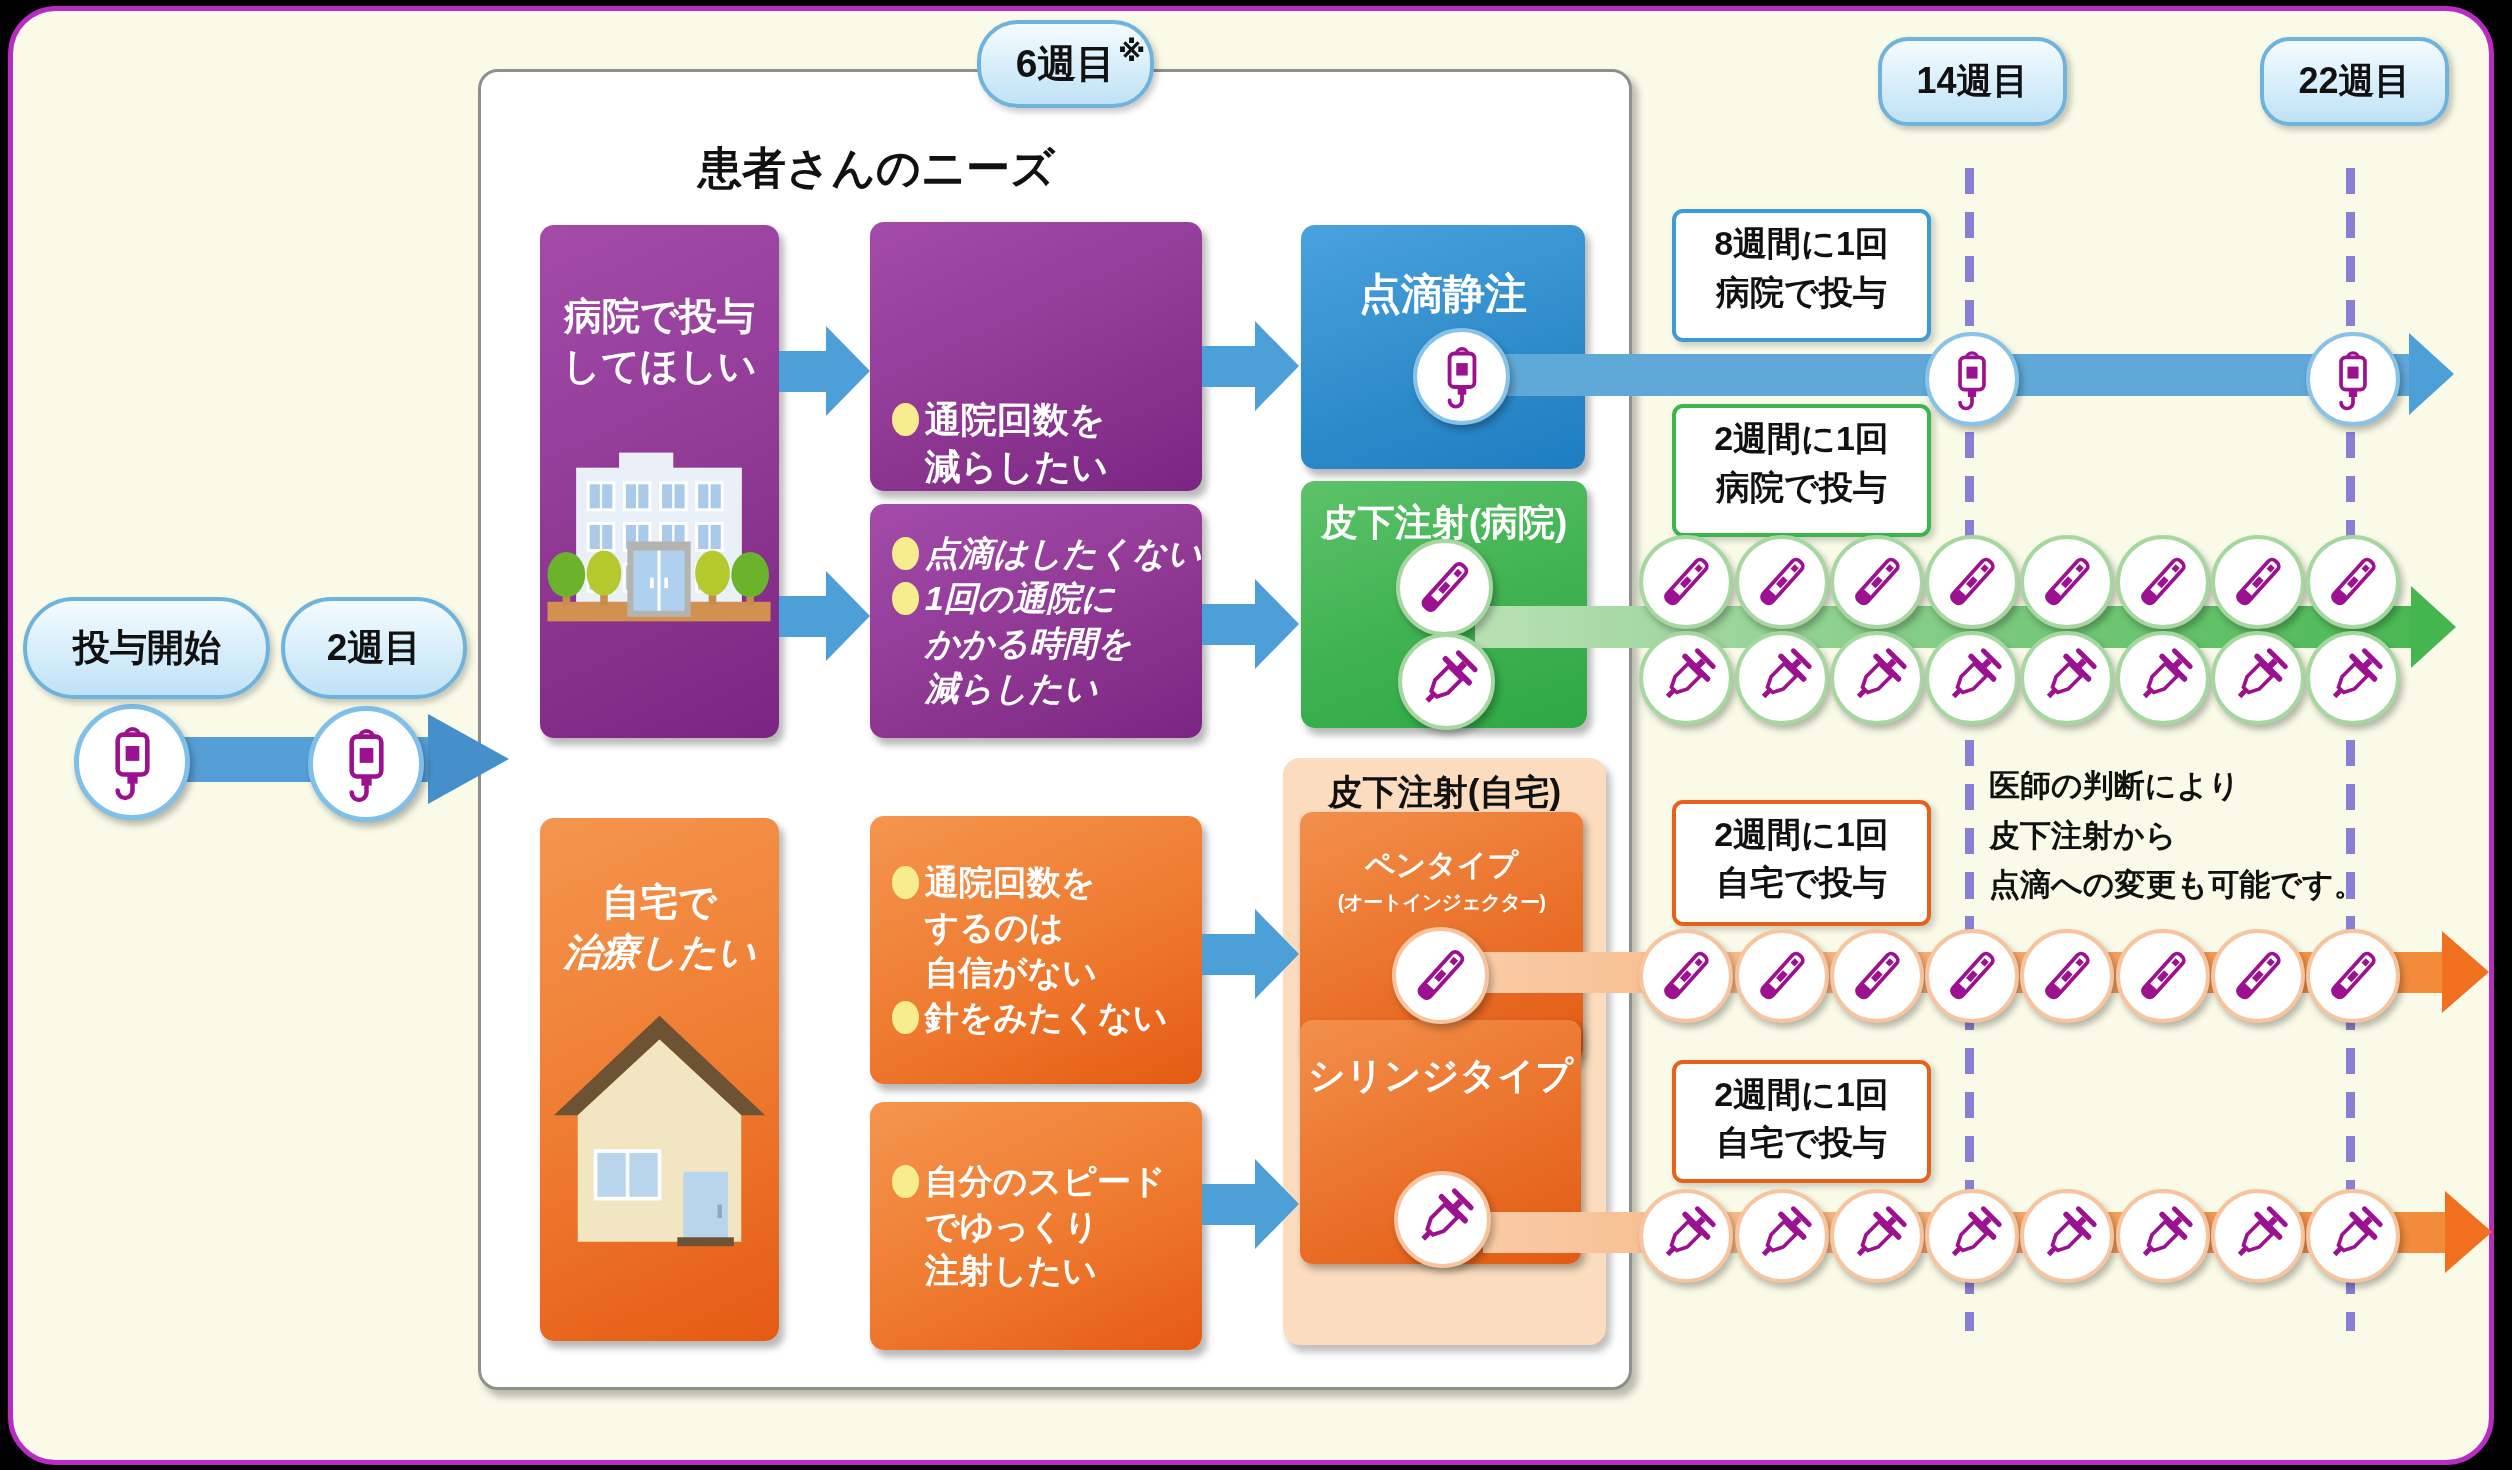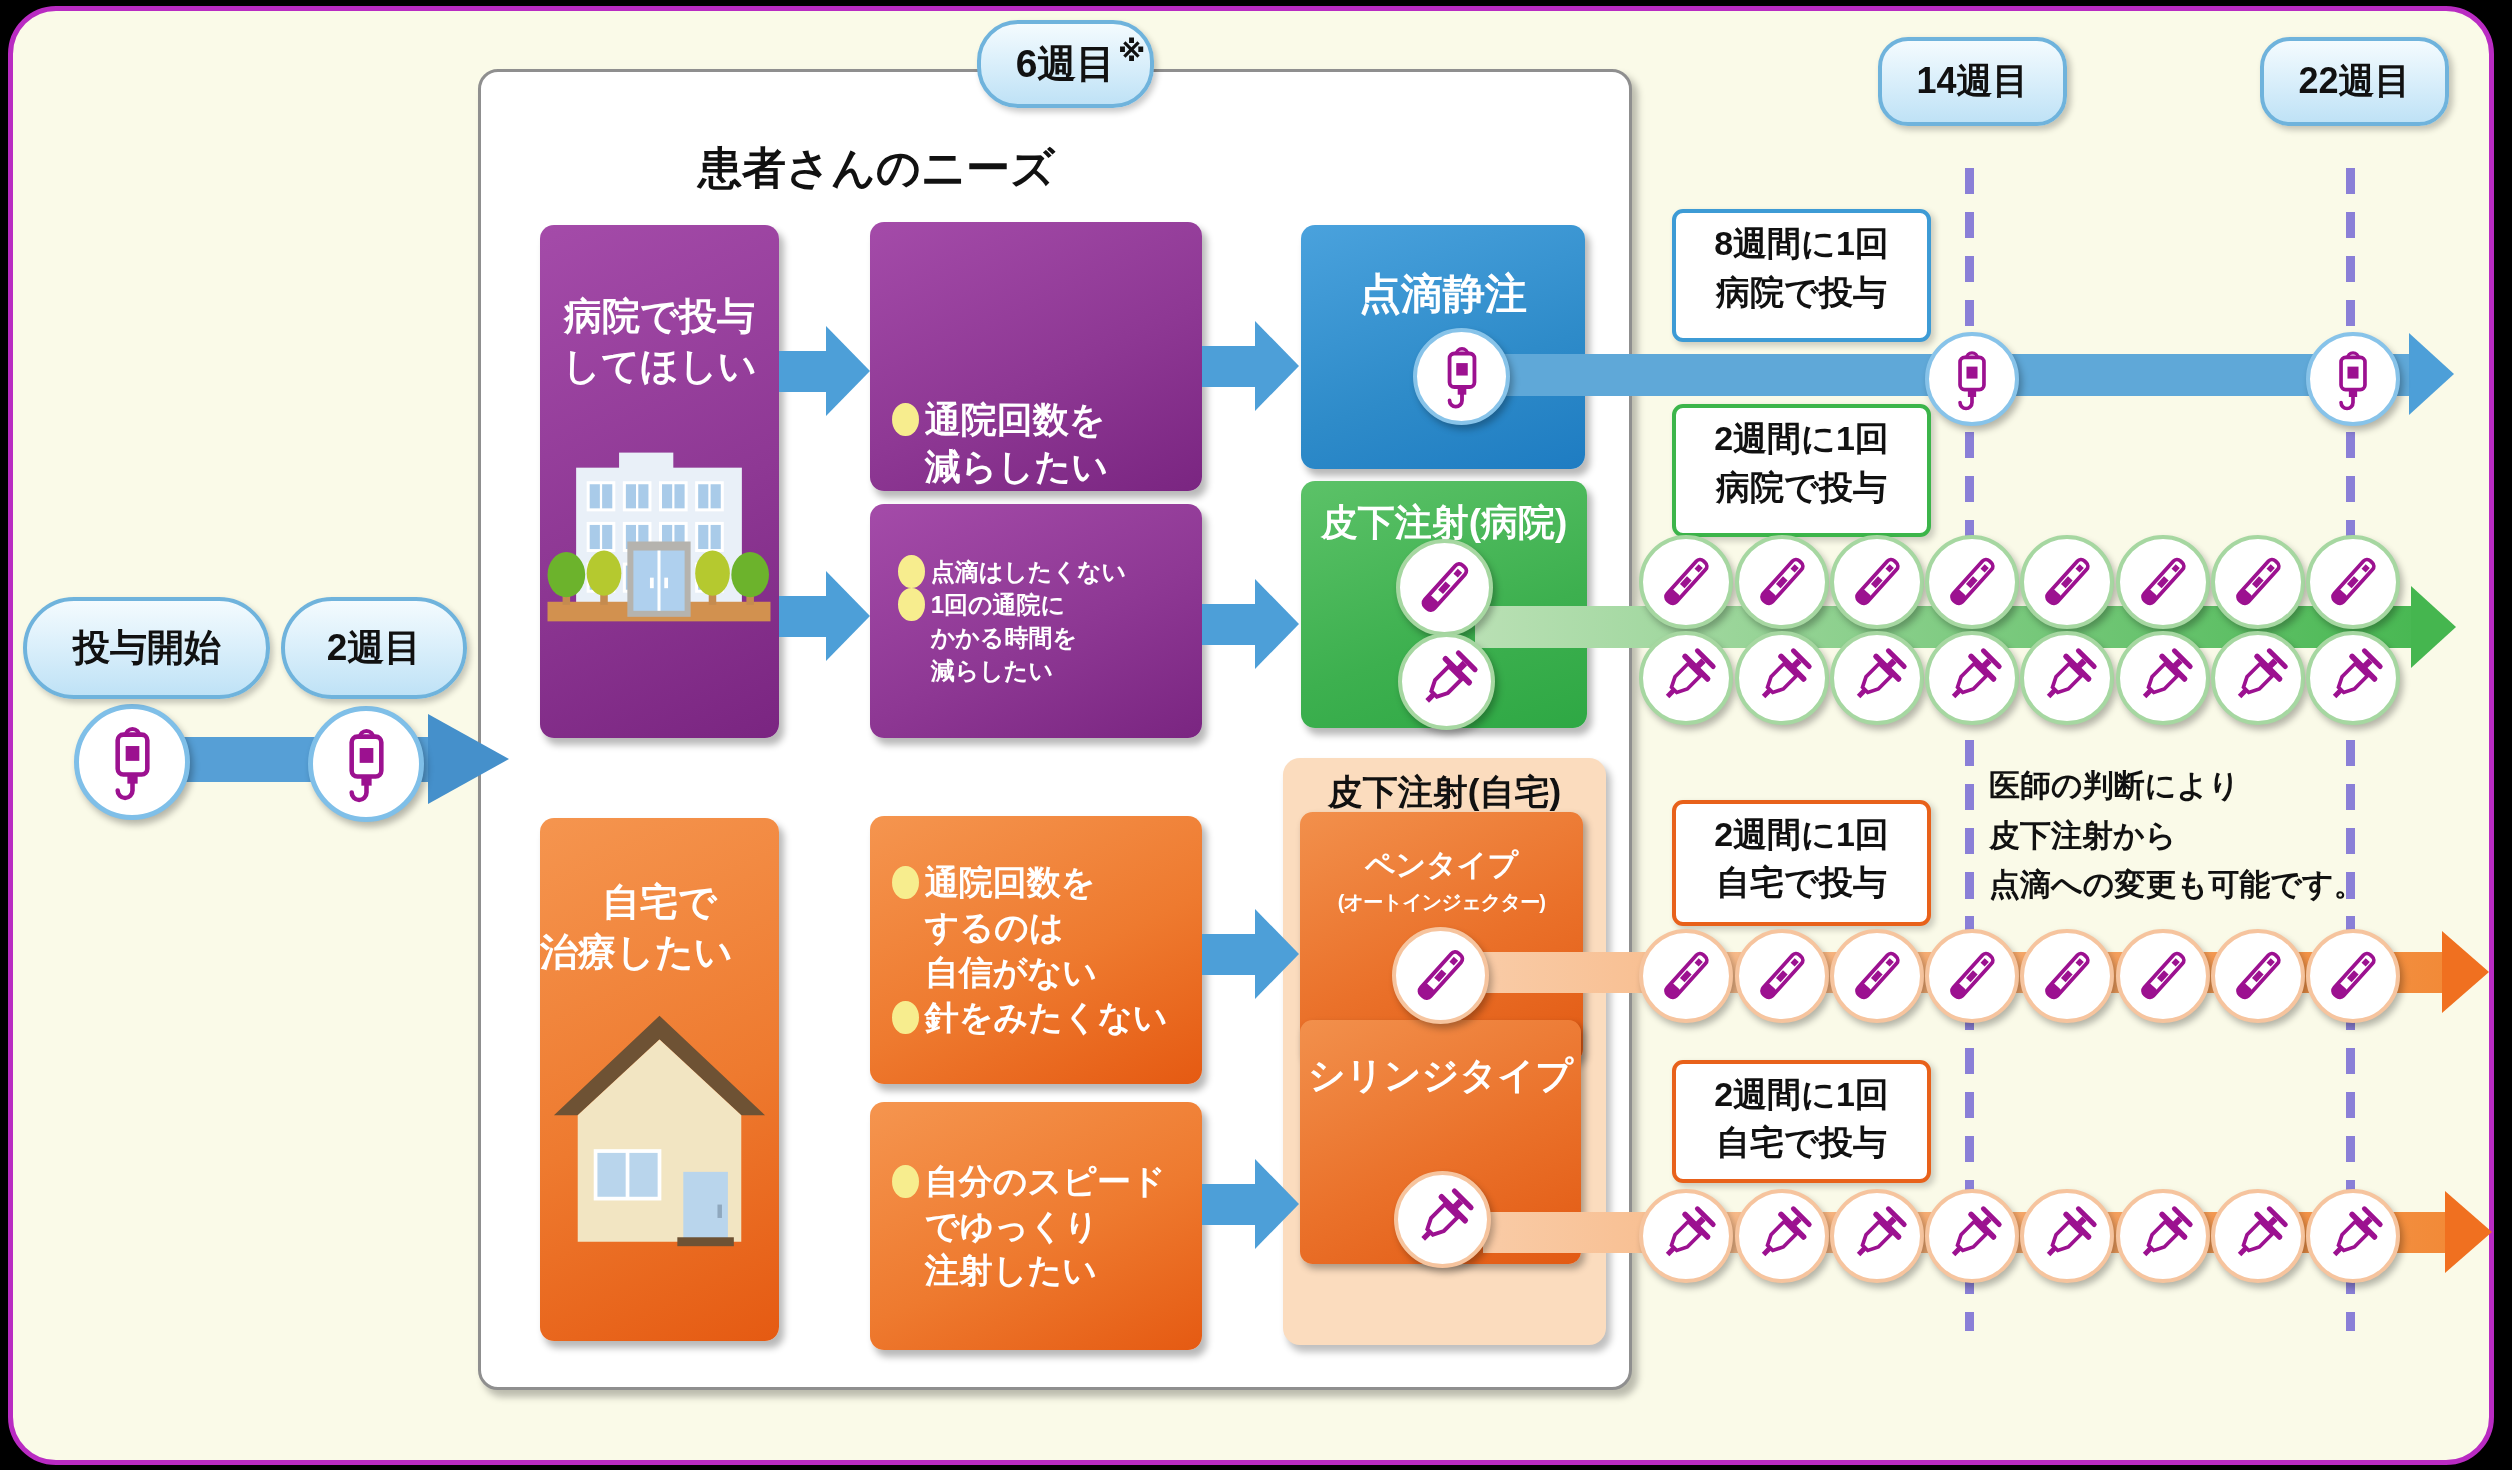--- a/index.html
+++ b/index.html
@@ -177,21 +177,21 @@
           <span class="bullet"></span>
           <span>通院回数を</span>
         </div>
         <div class="tline">
           <span class="bullet sp"></span>
           <span>減らしたい</span>
         </div>
       </div>
   </div>
   <div class="pbox abs" style="left:870px;top:504px;width:332px;height:234px;display:flex;align-items:center;">
-    <div style="padding-left:28px;font-size:24px;">
+    <div style="padding-left:22px;font-size:34px;font-style:italic;">
         <div class="tline">
           <span class="bullet"></span>
           <span>点滴はしたくない</span>
         </div>
         <div class="tline">
           <span class="bullet"></span>
           <span>1回の通院に</span>
         </div>
         <div class="tline">
           <span class="bullet sp"></span>
@@ -202,21 +202,21 @@
           <span>減らしたい</span>
         </div>
       </div>
   </div>
 
   <div class="obox abs" style="left:540px;top:818px;width:239px;height:523px;">
     <div style="padding-top:59px;text-align:center;font-size:38px;line-height:1.4;">
         <div class="tline" style="justify-content: center;">
           <span>自宅で</span>
         </div>
-        <div class="tline" style="">
+        <div class="tline" style="justify-content: center; font-style: italic;">
           <span>治療したい</span>
         </div>
       </div>
     <svg class="abs" style="left:7.8px;top:187px;" width="223" height="246" viewBox="0 0 300 330">
         <use href="#sym-house"></use>
       </svg>
   </div>
   <div class="obox abs" style="left:870px;top:816px;width:332px;height:268px;display:flex;align-items:center;">
     <div style="padding-left:22px;font-size:34px;">
         <div class="tline">

